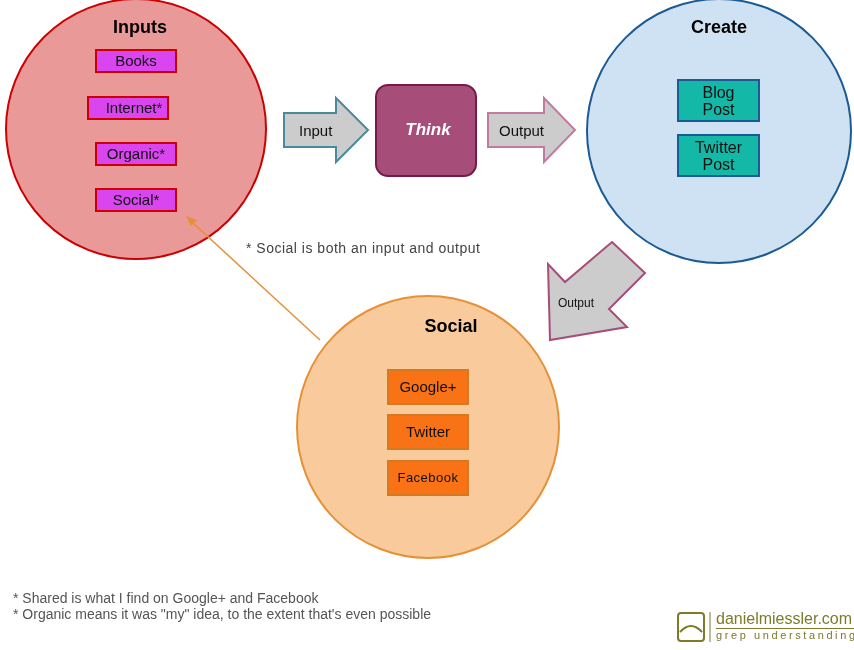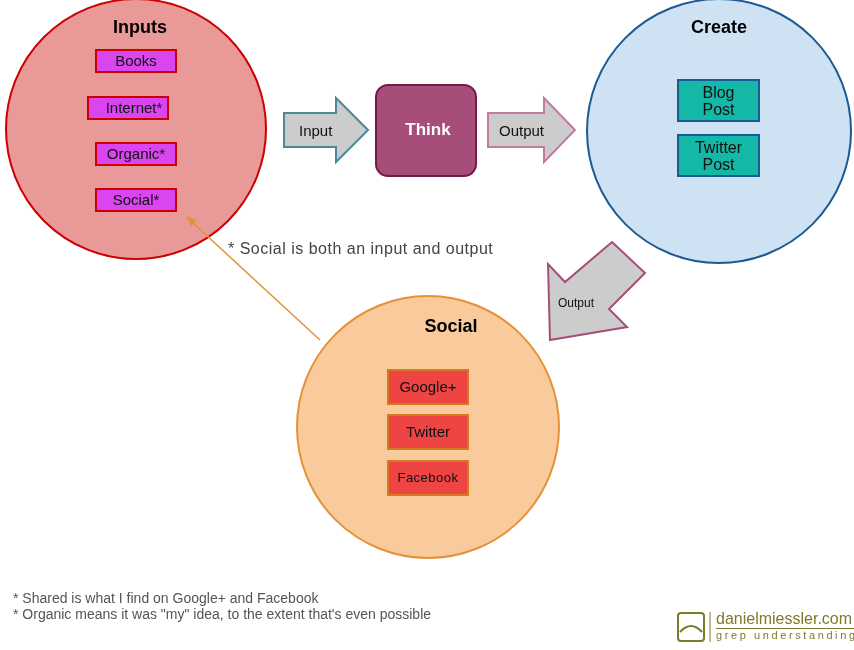--- a/index.html
+++ b/index.html
@@ -5,21 +5,21 @@
   html, body { margin: 0; padding: 0; background: #ffffff; }
   body { width: 854px; height: 650px; position: relative; overflow: hidden;
          font-family: "Liberation Sans", sans-serif; }
   #diagram { position: absolute; left: 0; top: 0; }
   .abs { position: absolute; }
   .circle-title { position: absolute; font-weight: bold; font-size: 18px; color: #000; text-align: center; width: 120px; }
   .box { position: absolute; box-sizing: border-box; display: flex; align-items: center; justify-content: center;
          text-align: center; font-size: 15px; line-height: 16px; color: #111; }
   .inp-box { background: #d946ef; border: 2px solid #cc0000; width: 82px; height: 24px; }
   .cr-box { background: #14b8a6; border: 2px solid #1c5a94; width: 83px; height: 43px; font-size: 16px; line-height: 17px; }
-  .so-box { background: #ef4444; border: 2px solid #d77a1f; width: 82px; height: 36px; }
+  .so-box { background: #f97316; border: 2px solid #d77a1f; width: 82px; height: 36px; }
   .note { position: absolute; font-size: 14px; color: #444; white-space: nowrap; }
   .arrow-label { position: absolute; font-size: 15px; color: #111; }
   .footer-line { font-size: 14px; color: #555; line-height: 16px; white-space: nowrap; }
 </style>
 </head>
 <body>
 
 <svg id="diagram" width="854" height="650">
 
   <circle cx="136" cy="129" r="130" fill="#ea9999" stroke="#cc0000" stroke-width="2"></circle>
@@ -46,36 +46,36 @@
   </g>
 </svg>
 
 <div class="circle-title abs" style="left:80px; top:17px;">Inputs</div>
 <div class="box inp-box" style="left:95px; top:49px;">Books</div>
 <div class="box inp-box" style="left:87px; top:96px;padding-left:12px;">Internet*</div>
 <div class="box inp-box" style="left:95px; top:142px;">Organic*</div>
 <div class="box inp-box" style="left:95px; top:188px;">Social*</div>
 
 <div class="arrow-label" style="left:299px; top:122px;">Input</div>
-<div class="abs" style="left:376px; top:120px; width:104px; text-align:center; color:#fff; font-weight:bold; font-size:17px;">Think</div>
+<div class="abs" style="left:376px; top:120px; width:104px; text-align:center; color:#fff; font-weight:bold; font-size:17px;font-style:italic;">Think</div>
 <div class="arrow-label" style="left:499px; top:122px;">Output</div>
 
 <div class="circle-title abs" style="left:659px; top:17px;">Create</div>
 <div class="box cr-box" style="left:677px; top:79px; flex-direction:column;">
   <span>Blog</span>
   <span>Post</span>
 </div>
 <div class="box cr-box" style="left:677px; top:134px; flex-direction:column;">
   <span>Twitter</span>
   <span>Post</span>
 </div>
 
 <div class="abs" style="left:558px; top:296px; font-size:12px; color:#111;">Output</div>
 
-<div class="note" style="left:228px; top:240px; font-size:16px; letter-spacing:0.5px;">* Social is both an input and output</div>
+<div class="note" style="left:246px; top:240px; font-size:14px; letter-spacing:0.5px;">* Social is both an input and output</div>
 
 <div class="circle-title abs" style="left:391px; top:316px;">Social</div>
 <div class="box so-box" style="left:387px; top:369px;">Google+</div>
 <div class="box so-box" style="left:387px; top:414px;">Twitter</div>
 <div class="box so-box" style="left:387px; top:460px; font-size:13px; letter-spacing:0.5px;">Facebook</div>
 
 <div class="abs" style="left:13px; top:590px;">
   <div class="footer-line">* Shared is what I find on Google+ and Facebook</div>
   <div class="footer-line">* Organic means it was "my" idea, to the extent that's even possible</div>
 </div>

